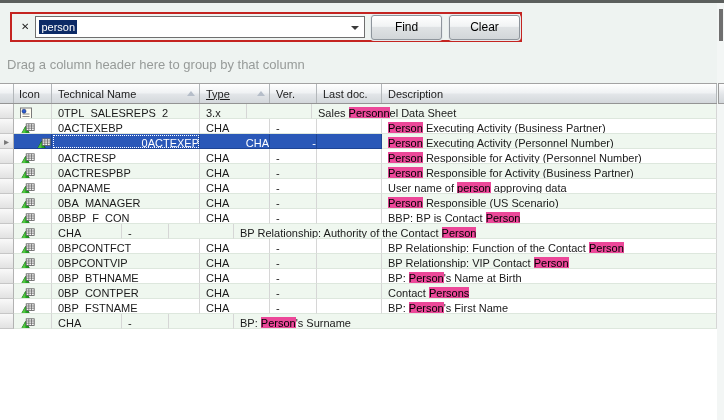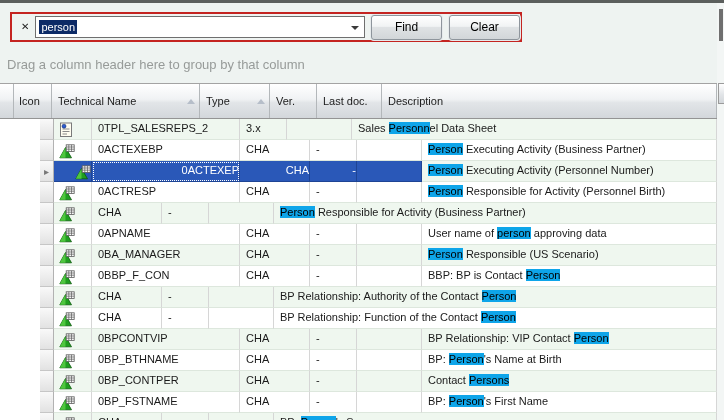--- a/index.html
+++ b/index.html
@@ -41,59 +41,59 @@
     box-shadow:0 0 0 1px #e6eaec;
   }
   .btn-find { margin-left:6px; }
   .btn-clear { margin-left:7px; }
 
   .group-hint { position:absolute; left:7px; top:57px; color:#979b99; font-size:13px; }
 
   
   .grid { position:absolute; left:0; top:83px; width:717px; bottom:0; background:#fff; }
   .grid-header {
-    display:flex; height:36px;
+    display:flex; height:21px;
     border-top:1px solid #a3a3a3; border-bottom:1px solid #949494;justify-content:flex-end;
   }
   .hcell {
     background:linear-gradient(#ffffff,#f0f2f4 45%,#e2e5e8 55%,#d3d7db);
     border-right:1px solid #b3b7ba;
     display:flex; align-items:center; justify-content:space-between;
     padding:0 4px 0 6px; color:#1c1c1c; white-space:nowrap; overflow:hidden;
   }
   .sort-arrow {
     width:0; height:0; margin-left:4px;
     border-left:4px solid transparent; border-right:4px solid transparent;
     border-bottom:5px solid #b6bec9;
   }
   .grid-body { }
-  .row { display:flex; height:21px;margin-left:40px; }
+  .row { display:flex; height:15px; }
   .row.even .cell { background:#eff7ef; }
   .row.odd  .cell { background:#ffffff; }
   .cell {
     border-right:1px solid #d6d6d6; border-bottom:1px solid #dde7dd;
     line-height:19px; padding-left:6px; white-space:nowrap; overflow:hidden;
   }
   .c-sel  { width:14px; min-width:14px; padding:0; }
   .c-icon { width:38px; min-width:38px; padding-left:5px; }
   .c-name { width:148px; min-width:148px; }
-  .c-type { width:70px; min-width:70px; }
+  .c-type { width:70px; min-width:70px;text-decoration:underline; }
   .c-ver  { width:47px; min-width:47px; }
   .c-last { width:65px; min-width:65px; }
   .c-desc { flex:1; }
   .selector-cell {
     width:14px; min-width:14px;
     background:linear-gradient(#f9f9f9,#e2e2e2);
     border-right:1px solid #b2b2b2; border-bottom:1px solid #c6c6c6;
     display:flex; align-items:center; justify-content:center;
     color:#777; font-size:10px;
   }
   .row .cell.sel-blue { background:#2a58b8; color:#fff; border-right-color:#1e4494; border-bottom-color:#1e4494;text-align:right; }
   .row .cell.focus-cell { outline:1px dotted #ffffff; outline-offset:-2px; }
-  .hl { background:#0ea5e9; color:#000; }
+  .hl { background:#ec4899; color:#000; }
   .icon-wrap { display:inline-block; vertical-align:middle; margin-top:2px; }
 
   
   .right-strip { position:absolute; right:0; top:3px; width:7px; bottom:0; background:#f3f6f5; }
   .scroll-thumb { position:absolute; right:1px; top:6px; width:4px; height:32px; background:#6f6f6f; }
   .hdr-frag {
     position:absolute; right:0; top:83px; width:6px; height:21px;
     background:linear-gradient(#ffffff,#e2e5e8 55%,#d3d7db);
     border:1px solid #9b9b9b; border-right:none;
   }
@@ -196,33 +196,34 @@
             <rect x="7.2" y="0.8" width="8" height="6.6" fill="#f7f7f7" stroke="#5c5c5c" stroke-width="0.8"></rect>
             <line x1="7.2" y1="3" x2="15.2" y2="3" stroke="#5c5c5c" stroke-width="0.7"></line>
             <line x1="7.2" y1="5.2" x2="15.2" y2="5.2" stroke="#5c5c5c" stroke-width="0.7"></line>
             <line x1="9.8" y1="0.8" x2="9.8" y2="7.4" stroke="#5c5c5c" stroke-width="0.7"></line>
             <line x1="12.5" y1="0.8" x2="12.5" y2="7.4" stroke="#5c5c5c" stroke-width="0.7"></line>
           </svg></div>
         <div class="cell c-name">0ACTRESP</div>
         <div class="cell c-type">CHA</div>
         <div class="cell c-ver">-</div>
         <div class="cell c-last"></div>
-        <div class="cell c-desc"><span class="hl">Person</span><span> Responsible for Activity (Personnel Birth)</span></div>
-      </div>
-      <div class="row even">
-        <div class="selector-cell"></div>
-        <div class="cell c-icon"><svg class="icon-wrap" width="16" height="15" viewBox="0 0 16 15">
-            <polygon points="6.5,3.5 12.5,13.8 0.8,13.8" fill="#1f9e1f" stroke="#0a5a0a" stroke-width="0.8"></polygon>
-            <polygon points="6.5,3.5 6.5,13.8 0.8,13.8" fill="#4fc63f"></polygon>
-            <rect x="7.2" y="0.8" width="8" height="6.6" fill="#f7f7f7" stroke="#5c5c5c" stroke-width="0.8"></rect>
-            <line x1="7.2" y1="3" x2="15.2" y2="3" stroke="#5c5c5c" stroke-width="0.7"></line>
-            <line x1="7.2" y1="5.2" x2="15.2" y2="5.2" stroke="#5c5c5c" stroke-width="0.7"></line>
-            <line x1="9.8" y1="0.8" x2="9.8" y2="7.4" stroke="#5c5c5c" stroke-width="0.7"></line>
-            <line x1="12.5" y1="0.8" x2="12.5" y2="7.4" stroke="#5c5c5c" stroke-width="0.7"></line>
-          </svg></div>
+        <div class="cell c-desc"><span class="hl">Person</span><span> Responsible for Activity (Personnel Number)</span></div>
+      </div>
+      <div class="row even">
+        <div class="selector-cell"></div>
+        <div class="cell c-icon"><svg class="icon-wrap" width="16" height="15" viewBox="0 0 16 15">
+            <polygon points="6.5,3.5 12.5,13.8 0.8,13.8" fill="#1f9e1f" stroke="#0a5a0a" stroke-width="0.8"></polygon>
+            <polygon points="6.5,3.5 6.5,13.8 0.8,13.8" fill="#4fc63f"></polygon>
+            <rect x="7.2" y="0.8" width="8" height="6.6" fill="#f7f7f7" stroke="#5c5c5c" stroke-width="0.8"></rect>
+            <line x1="7.2" y1="3" x2="15.2" y2="3" stroke="#5c5c5c" stroke-width="0.7"></line>
+            <line x1="7.2" y1="5.2" x2="15.2" y2="5.2" stroke="#5c5c5c" stroke-width="0.7"></line>
+            <line x1="9.8" y1="0.8" x2="9.8" y2="7.4" stroke="#5c5c5c" stroke-width="0.7"></line>
+            <line x1="12.5" y1="0.8" x2="12.5" y2="7.4" stroke="#5c5c5c" stroke-width="0.7"></line>
+          </svg></div>
+        <div class="cell c-name">0ACTRESPBP</div>
         <div class="cell c-type">CHA</div>
         <div class="cell c-ver">-</div>
         <div class="cell c-last"></div>
         <div class="cell c-desc"><span class="hl">Person</span><span> Responsible for Activity (Business Partner)</span></div>
       </div>
       <div class="row odd">
         <div class="selector-cell"></div>
         <div class="cell c-icon"><svg class="icon-wrap" width="16" height="15" viewBox="0 0 16 15">
             <polygon points="6.5,3.5 12.5,13.8 0.8,13.8" fill="#1f9e1f" stroke="#0a5a0a" stroke-width="0.8"></polygon>
             <polygon points="6.5,3.5 6.5,13.8 0.8,13.8" fill="#4fc63f"></polygon>
@@ -292,20 +293,21 @@
         <div class="selector-cell"></div>
         <div class="cell c-icon"><svg class="icon-wrap" width="16" height="15" viewBox="0 0 16 15">
             <polygon points="6.5,3.5 12.5,13.8 0.8,13.8" fill="#1f9e1f" stroke="#0a5a0a" stroke-width="0.8"></polygon>
             <polygon points="6.5,3.5 6.5,13.8 0.8,13.8" fill="#4fc63f"></polygon>
             <rect x="7.2" y="0.8" width="8" height="6.6" fill="#f7f7f7" stroke="#5c5c5c" stroke-width="0.8"></rect>
             <line x1="7.2" y1="3" x2="15.2" y2="3" stroke="#5c5c5c" stroke-width="0.7"></line>
             <line x1="7.2" y1="5.2" x2="15.2" y2="5.2" stroke="#5c5c5c" stroke-width="0.7"></line>
             <line x1="9.8" y1="0.8" x2="9.8" y2="7.4" stroke="#5c5c5c" stroke-width="0.7"></line>
             <line x1="12.5" y1="0.8" x2="12.5" y2="7.4" stroke="#5c5c5c" stroke-width="0.7"></line>
           </svg></div>
+        <div class="cell c-name">0BPCONTFCT</div>
         <div class="cell c-type">CHA</div>
         <div class="cell c-ver">-</div>
         <div class="cell c-last"></div>
         <div class="cell c-desc"><span>BP Relationship: Function of the Contact </span><span class="hl">Person</span></div>
       </div>
       <div class="row even">
         <div class="selector-cell"></div>
         <div class="cell c-icon"><svg class="icon-wrap" width="16" height="15" viewBox="0 0 16 15">
             <polygon points="6.5,3.5 12.5,13.8 0.8,13.8" fill="#1f9e1f" stroke="#0a5a0a" stroke-width="0.8"></polygon>
             <polygon points="6.5,3.5 6.5,13.8 0.8,13.8" fill="#4fc63f"></polygon>

